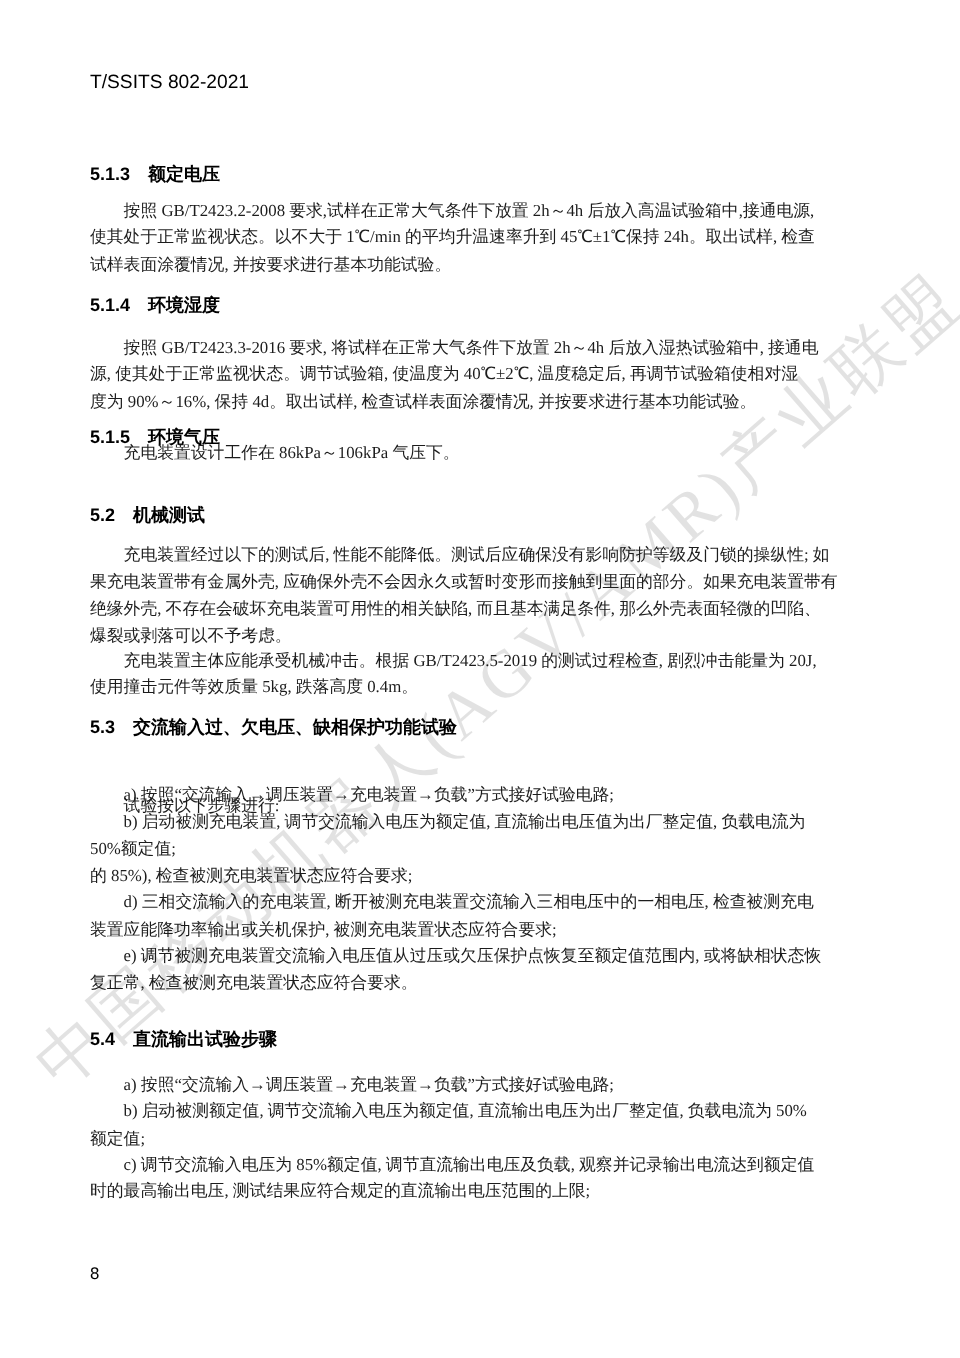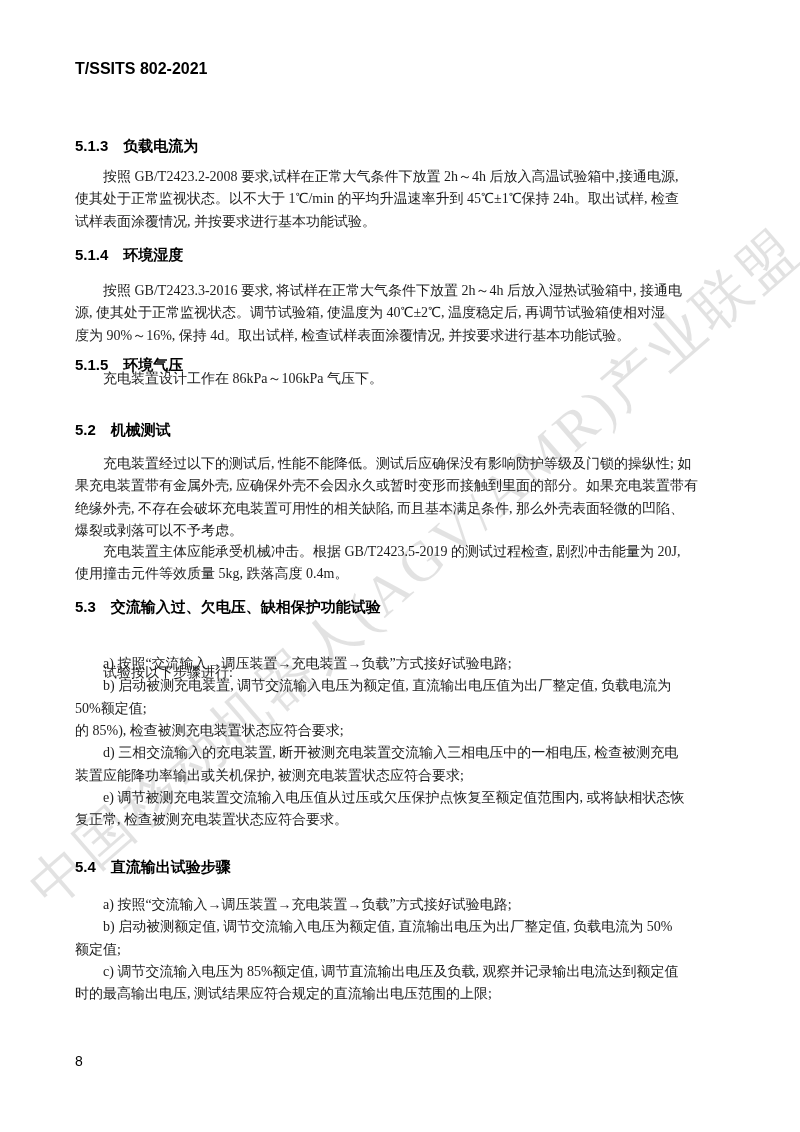--- a/index.html
+++ b/index.html
@@ -20,21 +20,21 @@
     font-size: 56px;
     letter-spacing: 4px;
     color: #000;
     opacity: 0.11;
     font-family: "Liberation Serif", serif;
     z-index: 0;
   }
   .doc-header {
     position: absolute; left: 75px; top: 60px;
     font-family: "Liberation Sans", sans-serif;
-    font-weight: 700; font-size: 16px; color: #000;
+    font-weight: 400; font-size: 16px; color: #000;
     z-index: 2;
   }
   .heading {
     position: absolute; left: 75px;
     font-family: "Liberation Sans", sans-serif;
     font-weight: 700; font-size: 15px; color: #000;
     height: 18px; line-height: 18px;
     z-index: 2; white-space: nowrap;
   }
   .block {
@@ -53,21 +53,21 @@
 </style>
 </head>
 <body>
 
 <div class="page">
 
   <div class="watermark">中国移动机器人(AGV/AMR)产业联盟</div>
 
   <div class="doc-header">T/SSITS 802-2021</div>
 
-  <div class="heading" style="top:137px">5.1.3　负载电流为</div>
+  <div class="heading" style="top:137px">5.1.3　额定电压</div>
   <div class="block" style="top:166px">
     <div class="ln ind">按照 GB/T2423.2-2008 要求,试样在正常大气条件下放置 2h～4h 后放入高温试验箱中,接通电源,</div>
     <div class="ln">使其处于正常监视状态。以不大于 1℃/min 的平均升温速率升到 45℃±1℃保持 24h。取出试样, 检查</div>
     <div class="ln">试样表面涂覆情况, 并按要求进行基本功能试验。</div>
   </div>
 
   <div class="heading" style="top:246px">5.1.4　环境湿度</div>
   <div class="block" style="top:280px">
     <div class="ln ind">按照 GB/T2423.3-2016 要求, 将试样在正常大气条件下放置 2h～4h 后放入湿热试验箱中, 接通电</div>
     <div class="ln">源, 使其处于正常监视状态。调节试验箱, 使温度为 40℃±2℃, 温度稳定后, 再调节试验箱使相对湿</div>

